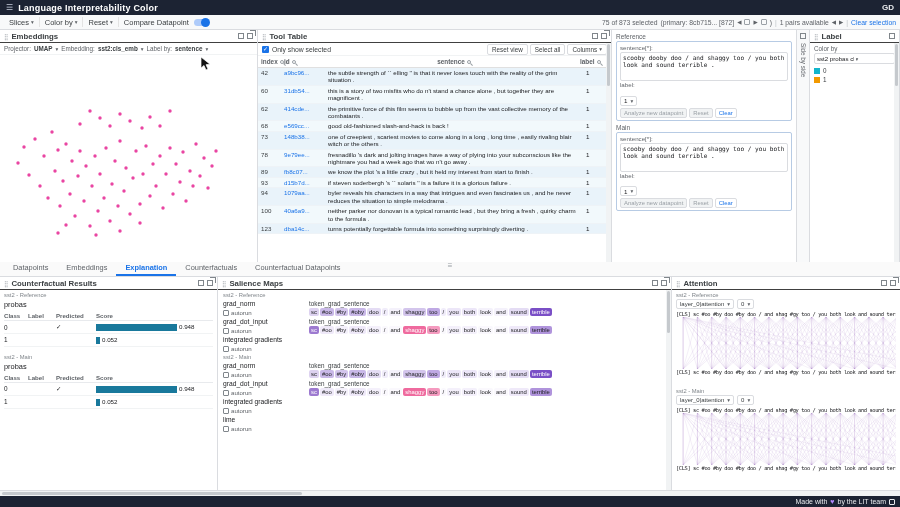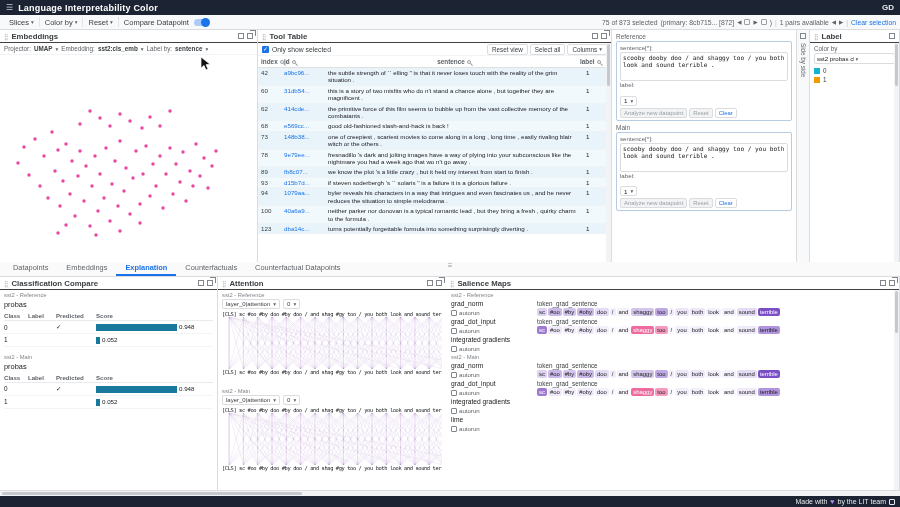--- a/index.html
+++ b/index.html
@@ -457,21 +457,21 @@
         <span class="tab">Counterfactuals</span>
         <span class="tab">Counterfactual Datapoints</span>
       </span>
   </div>
 
   <div class="main-bottom">
 
     <div class="mod clm">
       <div class="mh">
         <span class="drag">⣿</span>
-        <span class="t">Classification Compare</span>
+        <span class="t">Counterfactual Results</span>
         <span class="mi">
             <span class="sqic"></span>
             <span class="popic"></span>
           </span>
       </div>
       <div class="cl-body" id="cl-sections">
           <div class="cl-model">sst2 - Reference</div>
           <div class="cl-field">probas</div>
           <div class="cl-head">
             <span class="cl-c1">Class</span>
@@ -506,20 +506,188 @@
             <span class="cl-c3">✓</span>
             <span class="cl-c4"><span class="cl-bar" style="width: 81px; background: rgb(25, 121, 156);"></span><span class="cl-score">0.948</span></span>
           </div>
           <div class="cl-row">
             <span class="cl-c1">1</span>
             <span class="cl-c2"></span>
             <span class="cl-c3"></span>
             <span class="cl-c4"><span class="cl-bar" style="width: 4px; background: rgb(25, 121, 156);"></span><span class="cl-score">0.052</span></span>
           </div>
           <div class="cl-div"></div>
+        </div>
+    </div>
+
+    <div class="mod sam">
+      <div class="mh">
+        <span class="drag">⣿</span>
+        <span class="t">Salience Maps</span>
+        <span class="mi">
+            <span class="sqic"></span>
+            <span class="popic"></span>
+          </span>
+      </div>
+      <div class="sa-body" id="sa-sections">
+          <div class="sa-model">sst2 - Reference</div>
+          <div class="sa-row">
+            <div class="sa-left">
+              <div class="sa-name">grad_norm</div>
+              <div class="sa-autorun">
+                <span class="cb-off"></span>
+                <span>autorun</span>
+              </div>
+            </div>
+            <div class="sa-right">
+              <div class="sa-field">token_grad_sentence</div>
+              <div class="chips">
+                <span class="chip" style="background: rgb(221, 210, 240);">sc</span>
+                <span class="chip" style="background: rgb(201, 184, 232);">#oo</span>
+                <span class="chip" style="background: rgb(211, 197, 236);">#by</span>
+                <span class="chip" style="background: rgb(201, 184, 232);">#oby</span>
+                <span class="chip" style="background: rgb(228, 220, 244);">doo</span>
+                <span class="chip" style="background: rgb(240, 236, 250);">/</span>
+                <span class="chip" style="background: rgb(244, 241, 251);">and</span>
+                <span class="chip" style="background: rgb(211, 197, 236);">shaggy</span>
+                <span class="chip" style="background: rgb(191, 169, 228);">too</span>
+                <span class="chip" style="background: rgb(240, 236, 250);">/</span>
+                <span class="chip" style="background: rgb(236, 230, 248);">you</span>
+                <span class="chip" style="background: rgb(236, 230, 248);">both</span>
+                <span class="chip" style="background: rgb(244, 241, 251);">look</span>
+                <span class="chip" style="background: rgb(244, 241, 251);">and</span>
+                <span class="chip" style="background: rgb(228, 220, 244);">sound</span>
+                <span class="chip" style="background: rgb(122, 79, 198); color: rgb(255, 255, 255);">terrible</span>
+              </div>
+            </div>
+          </div>
+          <div class="sa-row">
+            <div class="sa-left">
+              <div class="sa-name">grad_dot_input</div>
+              <div class="sa-autorun">
+                <span class="cb-off"></span>
+                <span>autorun</span>
+              </div>
+            </div>
+            <div class="sa-right">
+              <div class="sa-field">token_grad_sentence</div>
+              <div class="chips">
+                <span class="chip" style="background: rgb(157, 122, 208); color: rgb(255, 255, 255);">sc</span>
+                <span class="chip" style="background: rgb(239, 233, 249);">#oo</span>
+                <span class="chip" style="background: rgb(244, 240, 251);">#by</span>
+                <span class="chip" style="background: rgb(239, 233, 249);">#oby</span>
+                <span class="chip" style="background: rgb(244, 240, 251);">doo</span>
+                <span class="chip" style="background: rgb(250, 248, 253);">/</span>
+                <span class="chip" style="background: rgb(250, 248, 253);">and</span>
+                <span class="chip" style="background: rgb(239, 106, 158); color: rgb(255, 255, 255);">shaggy</span>
+                <span class="chip" style="background: rgb(245, 154, 191);">too</span>
+                <span class="chip" style="background: rgb(250, 248, 253);">/</span>
+                <span class="chip" style="background: rgb(244, 240, 251);">you</span>
+                <span class="chip" style="background: rgb(244, 240, 251);">both</span>
+                <span class="chip" style="background: rgb(250, 248, 253);">look</span>
+                <span class="chip" style="background: rgb(250, 248, 253);">and</span>
+                <span class="chip" style="background: rgb(239, 233, 249);">sound</span>
+                <span class="chip" style="background: rgb(176, 148, 220);">terrible</span>
+              </div>
+            </div>
+          </div>
+          <div class="sa-row">
+            <div class="sa-left">
+              <div class="sa-name">integrated gradients</div>
+              <div class="sa-autorun">
+                <span class="cb-off"></span>
+                <span>autorun</span>
+              </div>
+            </div>
+            <div class="sa-right"></div>
+          </div>
+          <div class="sa-model">sst2 - Main</div>
+          <div class="sa-row">
+            <div class="sa-left">
+              <div class="sa-name">grad_norm</div>
+              <div class="sa-autorun">
+                <span class="cb-off"></span>
+                <span>autorun</span>
+              </div>
+            </div>
+            <div class="sa-right">
+              <div class="sa-field">token_grad_sentence</div>
+              <div class="chips">
+                <span class="chip" style="background: rgb(221, 210, 240);">sc</span>
+                <span class="chip" style="background: rgb(201, 184, 232);">#oo</span>
+                <span class="chip" style="background: rgb(211, 197, 236);">#by</span>
+                <span class="chip" style="background: rgb(201, 184, 232);">#oby</span>
+                <span class="chip" style="background: rgb(228, 220, 244);">doo</span>
+                <span class="chip" style="background: rgb(240, 236, 250);">/</span>
+                <span class="chip" style="background: rgb(244, 241, 251);">and</span>
+                <span class="chip" style="background: rgb(211, 197, 236);">shaggy</span>
+                <span class="chip" style="background: rgb(191, 169, 228);">too</span>
+                <span class="chip" style="background: rgb(240, 236, 250);">/</span>
+                <span class="chip" style="background: rgb(236, 230, 248);">you</span>
+                <span class="chip" style="background: rgb(236, 230, 248);">both</span>
+                <span class="chip" style="background: rgb(244, 241, 251);">look</span>
+                <span class="chip" style="background: rgb(244, 241, 251);">and</span>
+                <span class="chip" style="background: rgb(228, 220, 244);">sound</span>
+                <span class="chip" style="background: rgb(122, 79, 198); color: rgb(255, 255, 255);">terrible</span>
+              </div>
+            </div>
+          </div>
+          <div class="sa-row">
+            <div class="sa-left">
+              <div class="sa-name">grad_dot_input</div>
+              <div class="sa-autorun">
+                <span class="cb-off"></span>
+                <span>autorun</span>
+              </div>
+            </div>
+            <div class="sa-right">
+              <div class="sa-field">token_grad_sentence</div>
+              <div class="chips">
+                <span class="chip" style="background: rgb(157, 122, 208); color: rgb(255, 255, 255);">sc</span>
+                <span class="chip" style="background: rgb(239, 233, 249);">#oo</span>
+                <span class="chip" style="background: rgb(244, 240, 251);">#by</span>
+                <span class="chip" style="background: rgb(239, 233, 249);">#oby</span>
+                <span class="chip" style="background: rgb(244, 240, 251);">doo</span>
+                <span class="chip" style="background: rgb(250, 248, 253);">/</span>
+                <span class="chip" style="background: rgb(250, 248, 253);">and</span>
+                <span class="chip" style="background: rgb(239, 106, 158); color: rgb(255, 255, 255);">shaggy</span>
+                <span class="chip" style="background: rgb(245, 154, 191);">too</span>
+                <span class="chip" style="background: rgb(250, 248, 253);">/</span>
+                <span class="chip" style="background: rgb(244, 240, 251);">you</span>
+                <span class="chip" style="background: rgb(244, 240, 251);">both</span>
+                <span class="chip" style="background: rgb(250, 248, 253);">look</span>
+                <span class="chip" style="background: rgb(250, 248, 253);">and</span>
+                <span class="chip" style="background: rgb(239, 233, 249);">sound</span>
+                <span class="chip" style="background: rgb(176, 148, 220);">terrible</span>
+              </div>
+            </div>
+          </div>
+          <div class="sa-row">
+            <div class="sa-left">
+              <div class="sa-name">integrated gradients</div>
+              <div class="sa-autorun">
+                <span class="cb-off"></span>
+                <span>autorun</span>
+              </div>
+            </div>
+            <div class="sa-right"></div>
+          </div>
+          <div class="sa-row">
+            <div class="sa-left">
+              <div class="sa-name">lime</div>
+              <div class="sa-autorun">
+                <span class="cb-off"></span>
+                <span>autorun</span>
+              </div>
+            </div>
+            <div class="sa-right"></div>
+          </div>
+        </div>
+      <div class="vsb">
+          <i></i>
         </div>
     </div>
 
     <div class="mod atm">
       <div class="mh">
         <span class="drag">⣿</span>
         <span class="t">Attention</span>
         <span class="mi">
             <span class="sqic"></span>
             <span class="popic"></span>
@@ -895,188 +1063,20 @@
               <line x1="292.9" y1="0" x2="235.7" y2="52" stroke="#6a1b9a" stroke-opacity="0.12" stroke-width="0.6"></line>
               <line x1="292.9" y1="0" x2="250.0" y2="52" stroke="#6a1b9a" stroke-opacity="0.12" stroke-width="0.6"></line>
               <line x1="292.9" y1="0" x2="264.3" y2="52" stroke="#6a1b9a" stroke-opacity="0.12" stroke-width="0.6"></line>
               <line x1="292.9" y1="0" x2="278.6" y2="52" stroke="#6a1b9a" stroke-opacity="0.12" stroke-width="0.6"></line>
               <line x1="292.9" y1="0" x2="292.9" y2="52" stroke="#6a1b9a" stroke-opacity="0.3" stroke-width="0.6"></line>
             </svg>
             <div class="at-tokens">[CLS] sc #oo #by doo #by doo / and shag #gy too / you both look and sound terrible . [SEP]</div>
           </div>
         </div>
     </div>
-
-    <div class="mod sam">
-      <div class="mh">
-        <span class="drag">⣿</span>
-        <span class="t">Salience Maps</span>
-        <span class="mi">
-            <span class="sqic"></span>
-            <span class="popic"></span>
-          </span>
-      </div>
-      <div class="sa-body" id="sa-sections">
-          <div class="sa-model">sst2 - Reference</div>
-          <div class="sa-row">
-            <div class="sa-left">
-              <div class="sa-name">grad_norm</div>
-              <div class="sa-autorun">
-                <span class="cb-off"></span>
-                <span>autorun</span>
-              </div>
-            </div>
-            <div class="sa-right">
-              <div class="sa-field">token_grad_sentence</div>
-              <div class="chips">
-                <span class="chip" style="background: rgb(221, 210, 240);">sc</span>
-                <span class="chip" style="background: rgb(201, 184, 232);">#oo</span>
-                <span class="chip" style="background: rgb(211, 197, 236);">#by</span>
-                <span class="chip" style="background: rgb(201, 184, 232);">#oby</span>
-                <span class="chip" style="background: rgb(228, 220, 244);">doo</span>
-                <span class="chip" style="background: rgb(240, 236, 250);">/</span>
-                <span class="chip" style="background: rgb(244, 241, 251);">and</span>
-                <span class="chip" style="background: rgb(211, 197, 236);">shaggy</span>
-                <span class="chip" style="background: rgb(191, 169, 228);">too</span>
-                <span class="chip" style="background: rgb(240, 236, 250);">/</span>
-                <span class="chip" style="background: rgb(236, 230, 248);">you</span>
-                <span class="chip" style="background: rgb(236, 230, 248);">both</span>
-                <span class="chip" style="background: rgb(244, 241, 251);">look</span>
-                <span class="chip" style="background: rgb(244, 241, 251);">and</span>
-                <span class="chip" style="background: rgb(228, 220, 244);">sound</span>
-                <span class="chip" style="background: rgb(122, 79, 198); color: rgb(255, 255, 255);">terrible</span>
-              </div>
-            </div>
-          </div>
-          <div class="sa-row">
-            <div class="sa-left">
-              <div class="sa-name">grad_dot_input</div>
-              <div class="sa-autorun">
-                <span class="cb-off"></span>
-                <span>autorun</span>
-              </div>
-            </div>
-            <div class="sa-right">
-              <div class="sa-field">token_grad_sentence</div>
-              <div class="chips">
-                <span class="chip" style="background: rgb(157, 122, 208); color: rgb(255, 255, 255);">sc</span>
-                <span class="chip" style="background: rgb(239, 233, 249);">#oo</span>
-                <span class="chip" style="background: rgb(244, 240, 251);">#by</span>
-                <span class="chip" style="background: rgb(239, 233, 249);">#oby</span>
-                <span class="chip" style="background: rgb(244, 240, 251);">doo</span>
-                <span class="chip" style="background: rgb(250, 248, 253);">/</span>
-                <span class="chip" style="background: rgb(250, 248, 253);">and</span>
-                <span class="chip" style="background: rgb(239, 106, 158); color: rgb(255, 255, 255);">shaggy</span>
-                <span class="chip" style="background: rgb(245, 154, 191);">too</span>
-                <span class="chip" style="background: rgb(250, 248, 253);">/</span>
-                <span class="chip" style="background: rgb(244, 240, 251);">you</span>
-                <span class="chip" style="background: rgb(244, 240, 251);">both</span>
-                <span class="chip" style="background: rgb(250, 248, 253);">look</span>
-                <span class="chip" style="background: rgb(250, 248, 253);">and</span>
-                <span class="chip" style="background: rgb(239, 233, 249);">sound</span>
-                <span class="chip" style="background: rgb(176, 148, 220);">terrible</span>
-              </div>
-            </div>
-          </div>
-          <div class="sa-row">
-            <div class="sa-left">
-              <div class="sa-name">integrated gradients</div>
-              <div class="sa-autorun">
-                <span class="cb-off"></span>
-                <span>autorun</span>
-              </div>
-            </div>
-            <div class="sa-right"></div>
-          </div>
-          <div class="sa-model">sst2 - Main</div>
-          <div class="sa-row">
-            <div class="sa-left">
-              <div class="sa-name">grad_norm</div>
-              <div class="sa-autorun">
-                <span class="cb-off"></span>
-                <span>autorun</span>
-              </div>
-            </div>
-            <div class="sa-right">
-              <div class="sa-field">token_grad_sentence</div>
-              <div class="chips">
-                <span class="chip" style="background: rgb(221, 210, 240);">sc</span>
-                <span class="chip" style="background: rgb(201, 184, 232);">#oo</span>
-                <span class="chip" style="background: rgb(211, 197, 236);">#by</span>
-                <span class="chip" style="background: rgb(201, 184, 232);">#oby</span>
-                <span class="chip" style="background: rgb(228, 220, 244);">doo</span>
-                <span class="chip" style="background: rgb(240, 236, 250);">/</span>
-                <span class="chip" style="background: rgb(244, 241, 251);">and</span>
-                <span class="chip" style="background: rgb(211, 197, 236);">shaggy</span>
-                <span class="chip" style="background: rgb(191, 169, 228);">too</span>
-                <span class="chip" style="background: rgb(240, 236, 250);">/</span>
-                <span class="chip" style="background: rgb(236, 230, 248);">you</span>
-                <span class="chip" style="background: rgb(236, 230, 248);">both</span>
-                <span class="chip" style="background: rgb(244, 241, 251);">look</span>
-                <span class="chip" style="background: rgb(244, 241, 251);">and</span>
-                <span class="chip" style="background: rgb(228, 220, 244);">sound</span>
-                <span class="chip" style="background: rgb(122, 79, 198); color: rgb(255, 255, 255);">terrible</span>
-              </div>
-            </div>
-          </div>
-          <div class="sa-row">
-            <div class="sa-left">
-              <div class="sa-name">grad_dot_input</div>
-              <div class="sa-autorun">
-                <span class="cb-off"></span>
-                <span>autorun</span>
-              </div>
-            </div>
-            <div class="sa-right">
-              <div class="sa-field">token_grad_sentence</div>
-              <div class="chips">
-                <span class="chip" style="background: rgb(157, 122, 208); color: rgb(255, 255, 255);">sc</span>
-                <span class="chip" style="background: rgb(239, 233, 249);">#oo</span>
-                <span class="chip" style="background: rgb(244, 240, 251);">#by</span>
-                <span class="chip" style="background: rgb(239, 233, 249);">#oby</span>
-                <span class="chip" style="background: rgb(244, 240, 251);">doo</span>
-                <span class="chip" style="background: rgb(250, 248, 253);">/</span>
-                <span class="chip" style="background: rgb(250, 248, 253);">and</span>
-                <span class="chip" style="background: rgb(239, 106, 158); color: rgb(255, 255, 255);">shaggy</span>
-                <span class="chip" style="background: rgb(245, 154, 191);">too</span>
-                <span class="chip" style="background: rgb(250, 248, 253);">/</span>
-                <span class="chip" style="background: rgb(244, 240, 251);">you</span>
-                <span class="chip" style="background: rgb(244, 240, 251);">both</span>
-                <span class="chip" style="background: rgb(250, 248, 253);">look</span>
-                <span class="chip" style="background: rgb(250, 248, 253);">and</span>
-                <span class="chip" style="background: rgb(239, 233, 249);">sound</span>
-                <span class="chip" style="background: rgb(176, 148, 220);">terrible</span>
-              </div>
-            </div>
-          </div>
-          <div class="sa-row">
-            <div class="sa-left">
-              <div class="sa-name">integrated gradients</div>
-              <div class="sa-autorun">
-                <span class="cb-off"></span>
-                <span>autorun</span>
-              </div>
-            </div>
-            <div class="sa-right"></div>
-          </div>
-          <div class="sa-row">
-            <div class="sa-left">
-              <div class="sa-name">lime</div>
-              <div class="sa-autorun">
-                <span class="cb-off"></span>
-                <span>autorun</span>
-              </div>
-            </div>
-            <div class="sa-right"></div>
-          </div>
-        </div>
-      <div class="vsb">
-          <i></i>
-        </div>
-    </div>
   </div>
 
   <div class="hscroll">
       <i></i>
     </div>
 
   <div class="ftr">
     <span class="made">
       <span>Made with</span>
       <span class="heart">♥</span>

